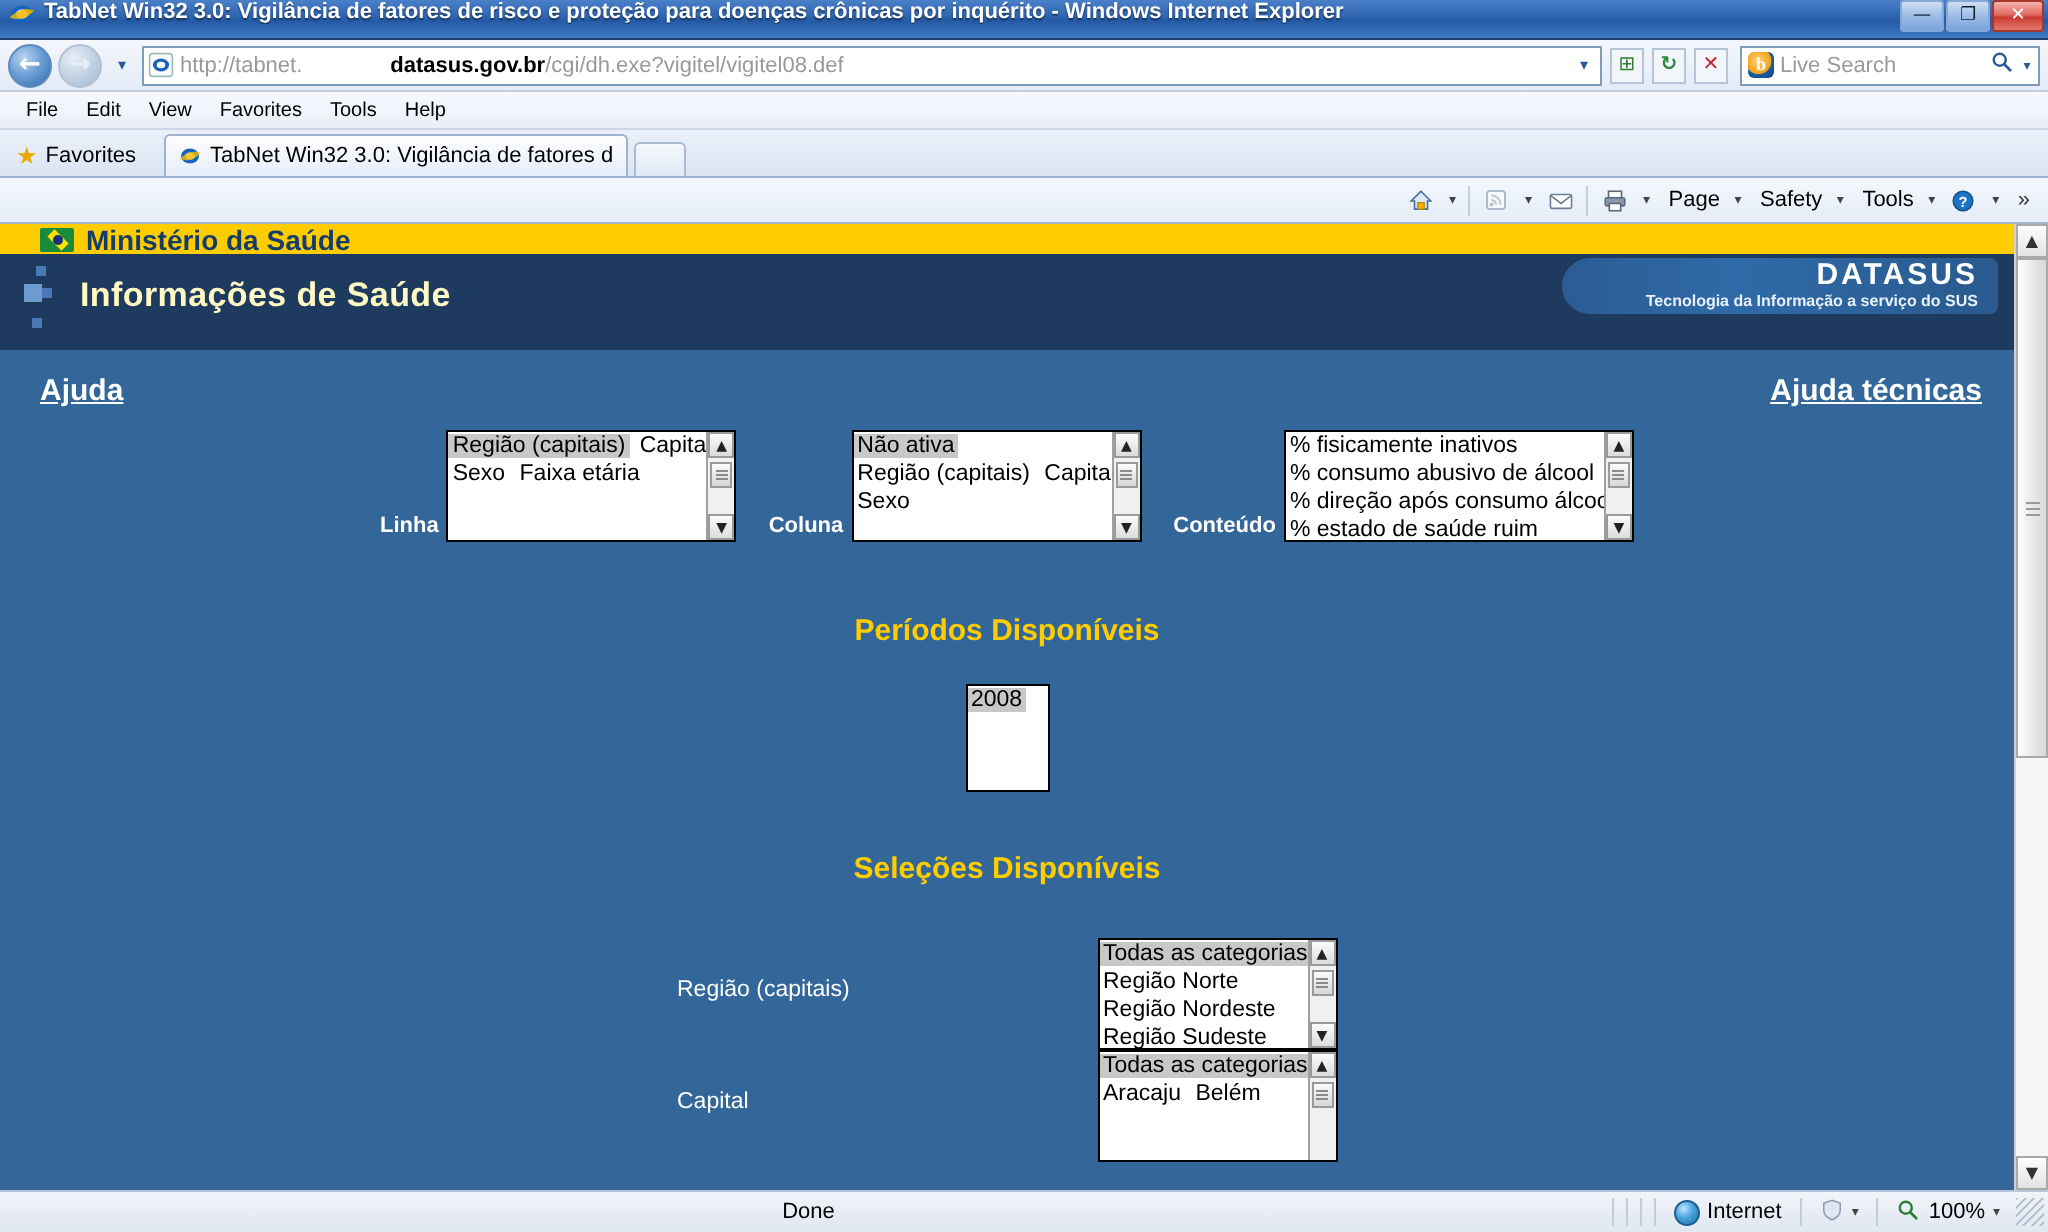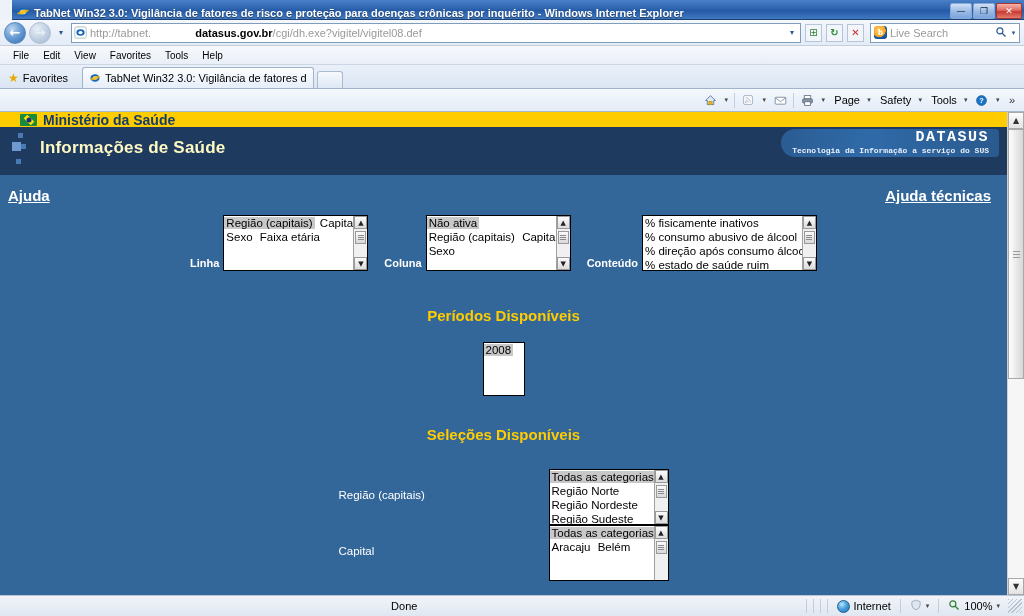--- a/index.html
+++ b/index.html
@@ -11,24 +11,23 @@
     background:#d4d0c8;
   }
 
   
   #window { width:1024px; height:616px; display:flex; flex-direction:column;
             background:linear-gradient(180deg,#eef3fb 0%, #dfe8f5 100%); }
 
   .titlebar {
     height:20px; flex:0 0 20px;
     background:linear-gradient(180deg,#4a80c8 0%,#2e63ae 45%,#255aa6 55%,#3f79c2 100%);
-    display:flex; align-items:flex-end; padding:0 2px 0 4px;
+    display:flex; align-items:flex-start; padding:0 2px 12px 4px;
     border-bottom:1px solid #1c3f74;
     position:relative;
-    margin-left:12px;
   }
   .titlebar .ic { width:14px; height:14px; flex:0 0 14px; margin-right:4px; }
   .titlebar .ttl {
     color:#fff; font-size:11px; font-weight:bold; white-space:nowrap;
     overflow:hidden; text-shadow:0 1px 1px rgba(0,0,0,.5); flex:1 1 auto;
   }
   .wbtns { display:flex; gap:1px; align-items:center; }
   .wbtn {
     width:22px; height:16px; border:1px solid #86a8d6; border-radius:2px;
     background:linear-gradient(180deg,#cfe0f5 0%,#9dbce6 50%,#7ba4dd 100%);
@@ -172,32 +171,31 @@
   .navyband .htitle {
     position:absolute; left:40px; top:11px;
     color:#fef9c3; font-size:17px; font-weight:bold; letter-spacing:.2px;
   }
   .dslogo {
     position:absolute; right:8px; top:2px; width:218px; height:28px;
     background:linear-gradient(90deg,#2b5c93 0%,#2f6aa8 40%,#2a5a8e 100%);
     border-radius:14px 4px 4px 14px;
     display:flex; flex-direction:column; align-items:flex-end; justify-content:center;
     padding-right:10px;
-    font-family:Liberation Mono, monospace;
   }
   .dslogo .d1 { color:#fff; font-size:15px; font-weight:bold; letter-spacing:1.5px; line-height:15px; }
   .dslogo .d2 { color:#e8f0fa; font-size:8px; font-weight:bold; line-height:11px; }
 
   
   .linksrow { height:40px; position:relative; }
   .linksrow a {
     position:absolute; color:#fff; font-size:15px; font-weight:bold;
     text-decoration:underline; top:12px;
   }
-  .linksrow .lhelp { left:8px; }
+  .linksrow .lhelp { left:20px; }
   .linksrow .lnotes { right:16px; }
 
   
   .maintitle {
     text-align:center; color:#FFCC00; font-size:15px; font-weight:bold;
     padding-top:15px; padding-bottom:14px;
   }
 
   
   .selrow { display:flex; justify-content:center; align-items:flex-end; gap:0; }

